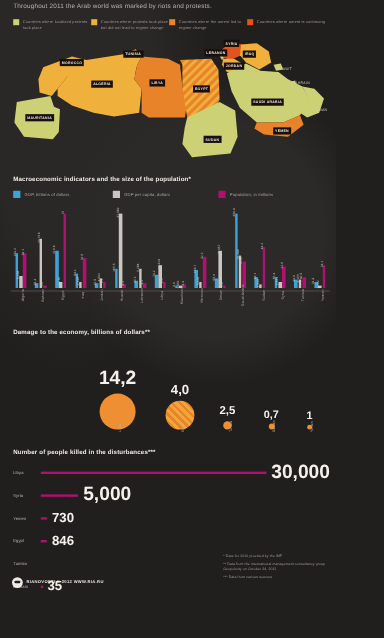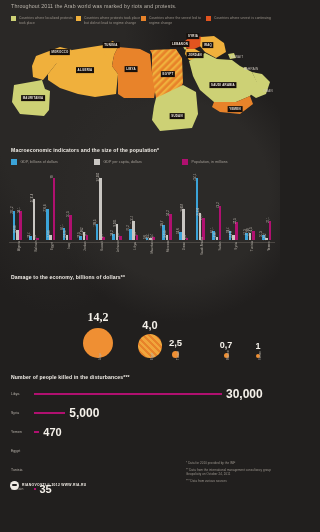--- a/index.html
+++ b/index.html
@@ -461,29 +461,29 @@
           <span>Yemen</span>
         </div>
       </div>
   </div>
 
   <div class="damage">
     <div class="sec-title">Damage to the economy, billions of dollars**</div>
     <div class="circles" id="damage-circles">
         <div class="ci" style="left: 83px; width: 30px;">
           <div class="dot" style="width: 30px; height: 30px; background: rgb(239, 143, 51);"></div>
-          <div class="dv" style="font-size: 12px; font-family: Liberation Serif, serif;">14,2</div>
+          <div class="dv" style="font-size: 16px;">14,2</div>
           <div class="dl">Libya</div>
         </div>
         <div class="ci" style="left: 138px; width: 24px;">
           <div class="dot" style="width: 24px; height: 24px; background: repeating-linear-gradient(45deg, rgb(232, 131, 42) 0px, rgb(232, 131, 42) 2.2px, rgb(240, 166, 60) 2.2px, rgb(240, 166, 60) 4.6px);"></div>
           <div class="dv" style="font-size: 11px;">4,0</div>
           <div class="dl">Egypt</div>
         </div>
-        <div class="ci" style="left: 172px; width: 7px;">
+        <div class="ci" style="left: 186px; width: 7px;">
           <div class="dot" style="width: 7px; height: 7px; background: rgb(239, 143, 51);"></div>
           <div class="dv" style="font-size: 9.5px;">2,5</div>
           <div class="dl">Tunisia</div>
         </div>
         <div class="ci" style="left: 223.5px; width: 5px;">
           <div class="dot" style="width: 5px; height: 5px; background: rgb(239, 143, 51);"></div>
           <div class="dv" style="font-size: 9px;">0,7</div>
           <div class="dl">Bahrain</div>
         </div>
         <div class="ci" style="left: 256px; width: 4px;">
@@ -494,39 +494,43 @@
       </div>
   </div>
 
   <div class="killed">
     <div class="sec-title">Number of people killed in the disturbances***</div>
     <div class="krows" id="killed-rows">
         <div class="krow">
           <div class="kname">Libya</div>
           <div class="kbarwrap">
             <div class="kbar" style="width: 188px; background: rgb(176, 16, 112);"></div>
-            <div class="kval" style="font-size: 12px;">30,000</div>
+            <div class="kval" style="font-size: 16px;">30,000</div>
           </div>
         </div>
         <div class="krow">
           <div class="kname">Syria</div>
           <div class="kbarwrap">
             <div class="kbar" style="width: 31.3333px; background: rgb(176, 16, 112);"></div>
-            <div class="kval" style="font-size: 12px;">5,000</div>
+            <div class="kval" style="font-size: 16px;">5,000</div>
           </div>
         </div>
         <div class="krow">
           <div class="kname">Yemen</div>
           <div class="kbarwrap">
             <div class="kbar" style="width: 5.32667px; background: rgb(176, 16, 112);"></div>
-            <div class="kval" style="font-size: 11px;">470</div>
+            <div class="kval" style="font-size: 11px;">730</div>
           </div>
         </div>
         <div class="krow">
           <div class="kname">Egypt</div>
+          <div class="kbarwrap">
+            <div class="kbar" style="width: 5.3016px; background: rgb(176, 16, 112);"></div>
+            <div class="kval" style="font-size: 11px;">846</div>
+          </div>
         </div>
         <div class="krow">
           <div class="kname">Tunisia</div>
         </div>
         <div class="krow">
           <div class="kname">Bahrain</div>
           <div class="kbarwrap">
             <div class="kbar" style="width: 1.5px; background: rgb(176, 16, 112);"></div>
             <div class="kval" style="font-size: 11px;">35</div>
           </div>

